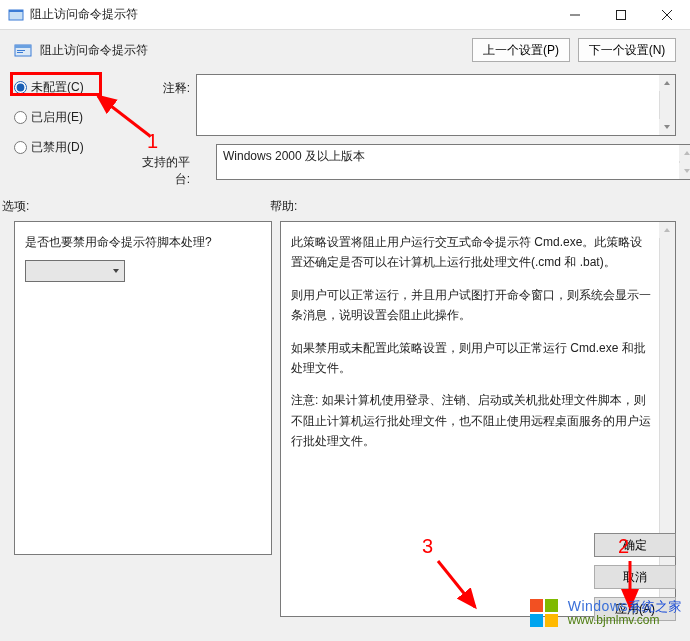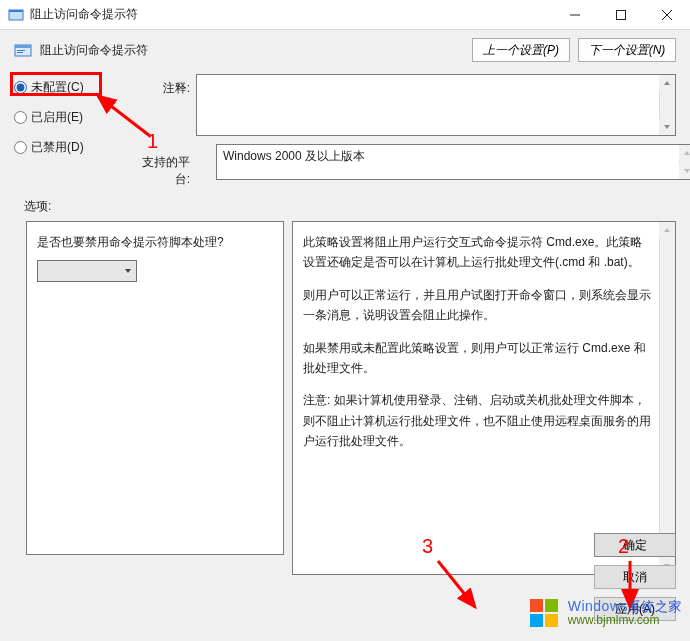--- a/index.html
+++ b/index.html
@@ -44,21 +44,20 @@
     .nav-btn {
       height: 24px;
       width: 98px;
       background: #fdfdfd;
       border: 1px solid #adadad;
       display: inline-flex;
       align-items: center;
       justify-content: center;
       font-size: 12px;
       cursor: pointer;
-      font-style: italic;
     }
 
     
     .config-panel {
       display: grid;
       grid-template-columns: 110px 60px 1fr;
       grid-template-rows: auto auto;
       column-gap: 6px;
       row-gap: 8px;
       padding: 4px 14px 8px 14px;
@@ -86,34 +85,34 @@
       width: 100%; height: 36px;
       border: 1px solid #7a7a7a;
       background: #fff;
       padding: 4px 36px 3px 6px;
       position: relative;
       line-height: 1.2;
       margin-left: 20px;
     }
 
     
-    .lower-labels { display: flex; padding: 2px 24px; }
+    .lower-labels { display: flex; padding: 2px 2px; }
     .lower-labels .l-left { width: 268px; }
     .lower-labels .l-right { flex: 1; }
 
-    .lower-panels { display: flex; padding: 4px 14px 0 26px; gap: 8px; }
+    .lower-panels { display: flex; padding: 4px 14px 0 14px; gap: 8px; }
     .options-box, .help-box {
       border: 1px solid #7a7a7a;
       background: #fff;
       padding: 10px;
       font-size: 12px;
       line-height: 1.7;
     }
     .options-box { width: 258px; height: 334px; position: relative; }
-    .help-box { flex: 1; height: 354px; position: relative; overflow: hidden; padding-right: 22px; }
+    .help-box { flex: 1; height: 396px; position: relative; overflow: hidden; padding-right: 22px; }
     .help-box p { margin-bottom: 12px; }
     .options-dd {
       margin-top: 8px;
       width: 100px; height: 22px;
       border: 1px solid #707070;
       background: #e6e6e6;
       display: flex; align-items: center; justify-content: flex-end;
       padding-right: 4px;
     }
     .options-dd svg { width: 8px; height: 8px; }
@@ -246,20 +245,21 @@
           <svg viewBox="0 0 8 8" width="8" height="8">
             <polygon points="1,2 7,2 4,6" fill="#bbb"></polygon>
           </svg>
         </div>
     </div>
   </div>
 </div>
 
 <div class="lower-labels">
   <div class="l-left">选项:</div>
+  <div class="l-right">帮助:</div>
 </div>
 
 <div class="lower-panels">
   <div class="options-box">
     <div>是否也要禁用命令提示符脚本处理?</div>
     <div class="options-dd">
       <span></span>
       <svg viewBox="0 0 8 8">
           <polygon points="1,2 7,2 4,6" fill="#444"></polygon>
         </svg>

